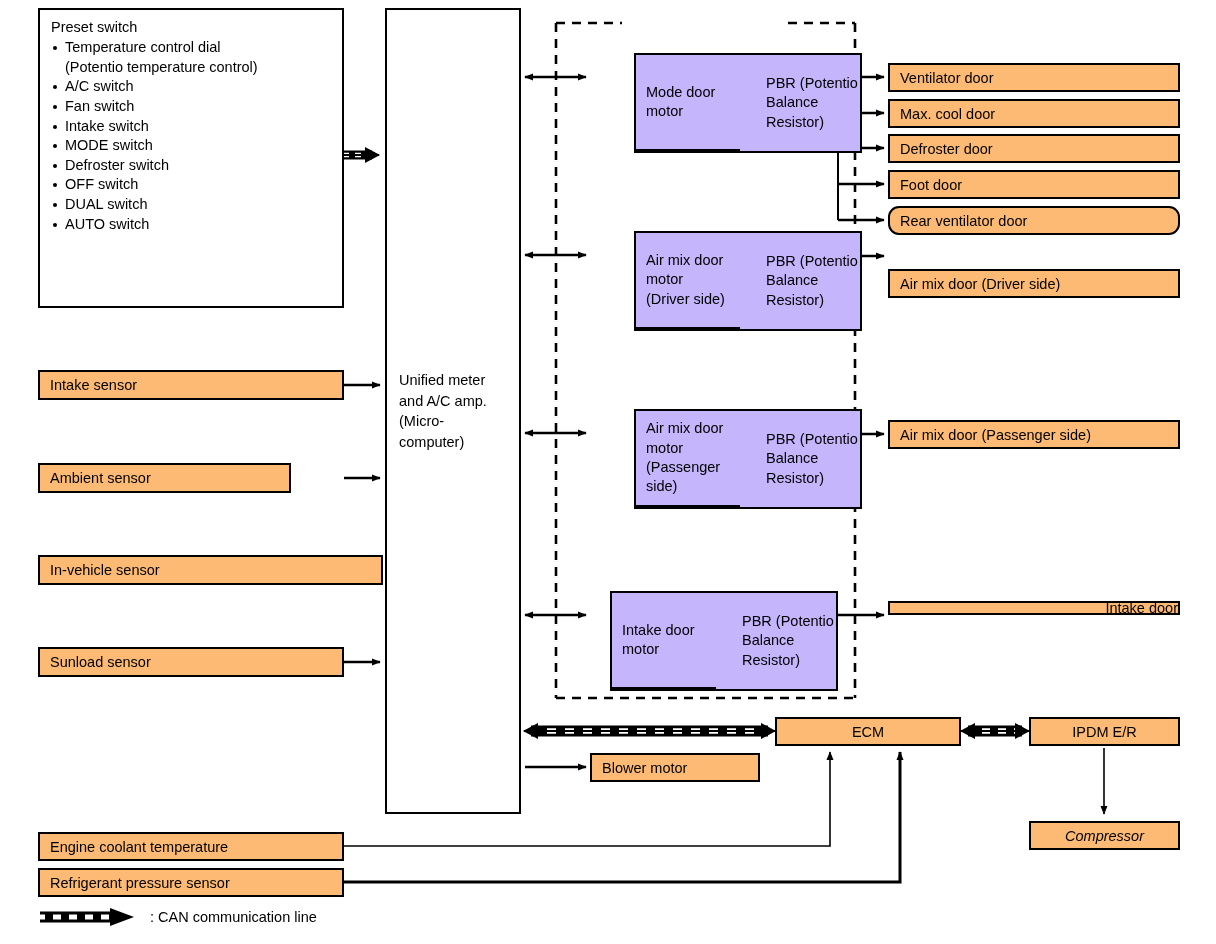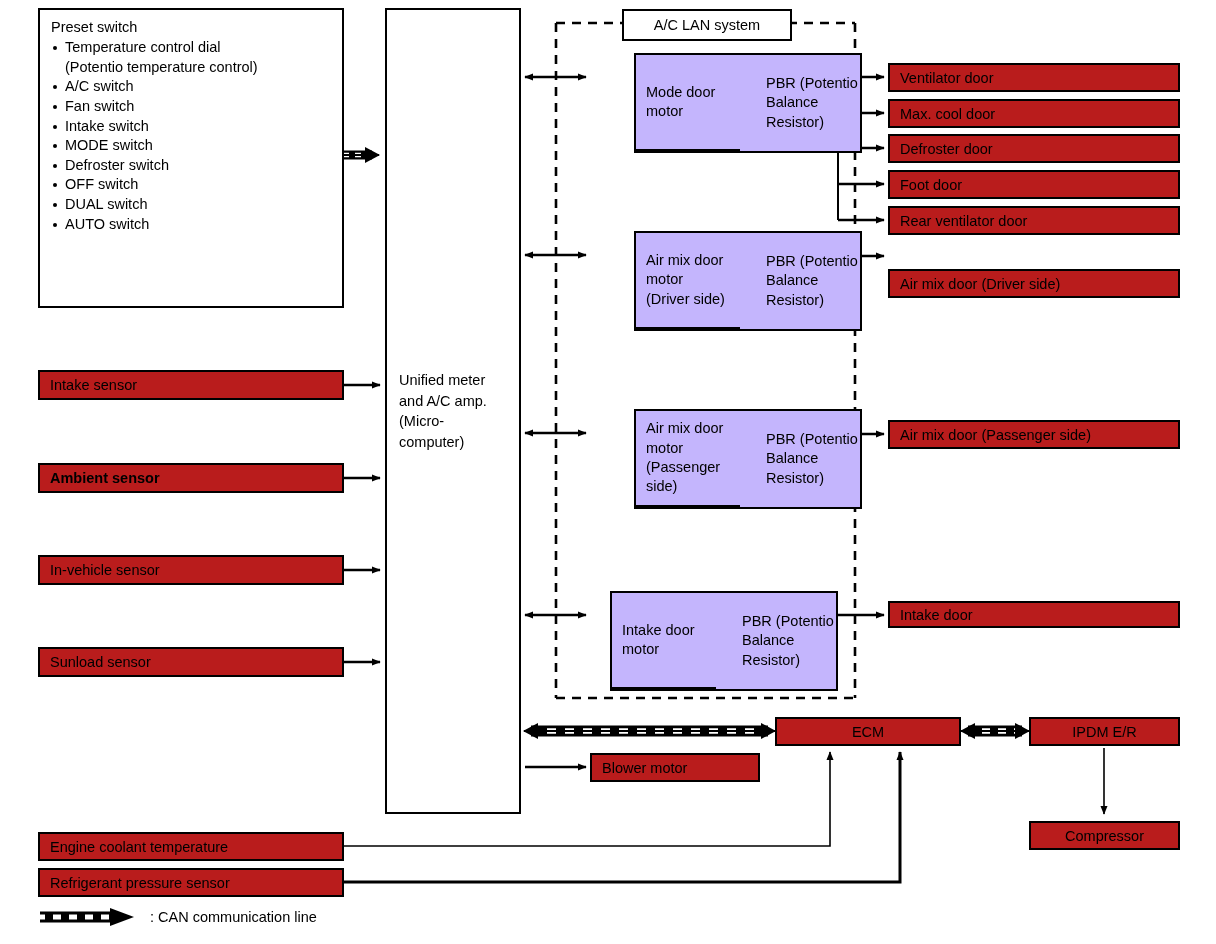--- a/index.html
+++ b/index.html
@@ -30,21 +30,21 @@
     position:relative;padding-left:14px;font-size:14.5px;line-height:1.355;
     white-space:pre-line;
   }
   #preset-switch li:before{
     content:"";position:absolute;left:2px;top:8px;
     width:4px;height:4px;border-radius:50%;background:#000;
   }
 
   
   .lbl{
-    position:absolute;box-sizing:border-box;border:2px solid #000;background:#b91c1c;
+    position:absolute;box-sizing:border-box;border:2px solid #000;background:#fdba74;
     display:flex;align-items:center;font-size:14.5px;
   }
   .lbl > span{padding-left:10px;}
 
   
   .motor{
     position:absolute;box-sizing:border-box;border:2px solid #000;background:#c4b5fd;
     display:flex;flex-direction:row;font-size:14.5px;margin-left:44px;
   }
   .motor .top{flex:1;display:flex;align-items:center;border-bottom:2px solid #000;}
@@ -156,47 +156,44 @@
       <li>Defroster switch</li>
       <li>OFF switch</li>
       <li>DUAL switch</li>
       <li>AUTO switch</li>
     </ul>
   </div>
 
   <div class="lbl" style="left:38px;top:370px;width:306px;height:30px;">
     <span>Intake sensor</span>
   </div>
-  <div class="lbl" style="left:38px;top:463px;width:306px;height:30px;font-weight:bold;">
+  <div class="lbl" style="left:38px;top:463px;width:253px;height:30px;">
     <span>Ambient sensor</span>
   </div>
-  <div class="lbl" style="left:38px;top:555px;width:306px;height:30px;">
+  <div class="lbl" style="left:38px;top:555px;width:345px;height:30px;">
     <span>In-vehicle sensor</span>
   </div>
   <div class="lbl" style="left:38px;top:647px;width:306px;height:30px;">
     <span>Sunload sensor</span>
   </div>
 
   <div class="lbl" style="left:38px;top:832px;width:306px;height:29px;">
     <span>Engine coolant temperature</span>
   </div>
   <div class="lbl" style="left:38px;top:868px;width:306px;height:29px;">
     <span>Refrigerant pressure sensor</span>
   </div>
 
   <div id="amp">
     <div class="txt">Unified meter
 and A/C amp.
 (Micro-
  computer)</div>
   </div>
 
-  <div id="lan-label">
-    <span>A/C LAN system</span>
-  </div>
 
   <div class="motor" style="left:590px;top:53px;width:228px;height:100px;">
     <div class="top">
       <span>Mode door motor</span>
     </div>
     <div class="bot">
       <span>PBR (Potentio
 Balance Resistor)</span>
     </div>
   </div>
@@ -238,42 +235,42 @@
   </div>
   <div class="lbl" style="left:888px;top:99px;width:292px;height:29px;">
     <span>Max. cool door</span>
   </div>
   <div class="lbl" style="left:888px;top:134px;width:292px;height:29px;">
     <span>Defroster door</span>
   </div>
   <div class="lbl" style="left:888px;top:170px;width:292px;height:29px;">
     <span>Foot door</span>
   </div>
-  <div class="lbl" style="left:888px;top:206px;width:292px;height:29px;">
+  <div class="lbl" style="left:888px;top:206px;width:292px;height:29px;border-radius:11px;">
     <span>Rear ventilator door</span>
   </div>
   <div class="lbl" style="left:888px;top:242px;width:292px;height:29px;margin-top:27px;">
     <span>Air mix door (Driver side)</span>
   </div>
   <div class="lbl" style="left:888px;top:420px;width:292px;height:29px;">
     <span>Air mix door (Passenger side)</span>
   </div>
-  <div class="lbl" style="left:888px;top:601px;width:292px;height:27px;">
+  <div class="lbl" style="left:888px;top:601px;width:292px;height:14px;justify-content:flex-end;">
     <span>Intake door</span>
   </div>
 
   <div class="lbl" style="left:775px;top:717px;width:186px;height:29px;justify-content:center;">
     <span style="padding-left:0;">ECM</span>
   </div>
 
   <div class="lbl" style="left:1029px;top:717px;width:151px;height:29px;justify-content:center;">
     <span style="padding-left:0;">IPDM E/R</span>
   </div>
 
-  <div class="lbl" style="left:1029px;top:821px;width:151px;height:29px;justify-content:center;">
+  <div class="lbl" style="left:1029px;top:821px;width:151px;height:29px;justify-content:center;font-style:italic;">
     <span style="padding-left:0;">Compressor</span>
   </div>
 
   <div class="lbl" style="left:590px;top:753px;width:170px;height:29px;">
     <span>Blower motor</span>
   </div>
 
   <div id="legend">
     <svg width="102" height="20" viewBox="0 0 102 20">
       <g>

